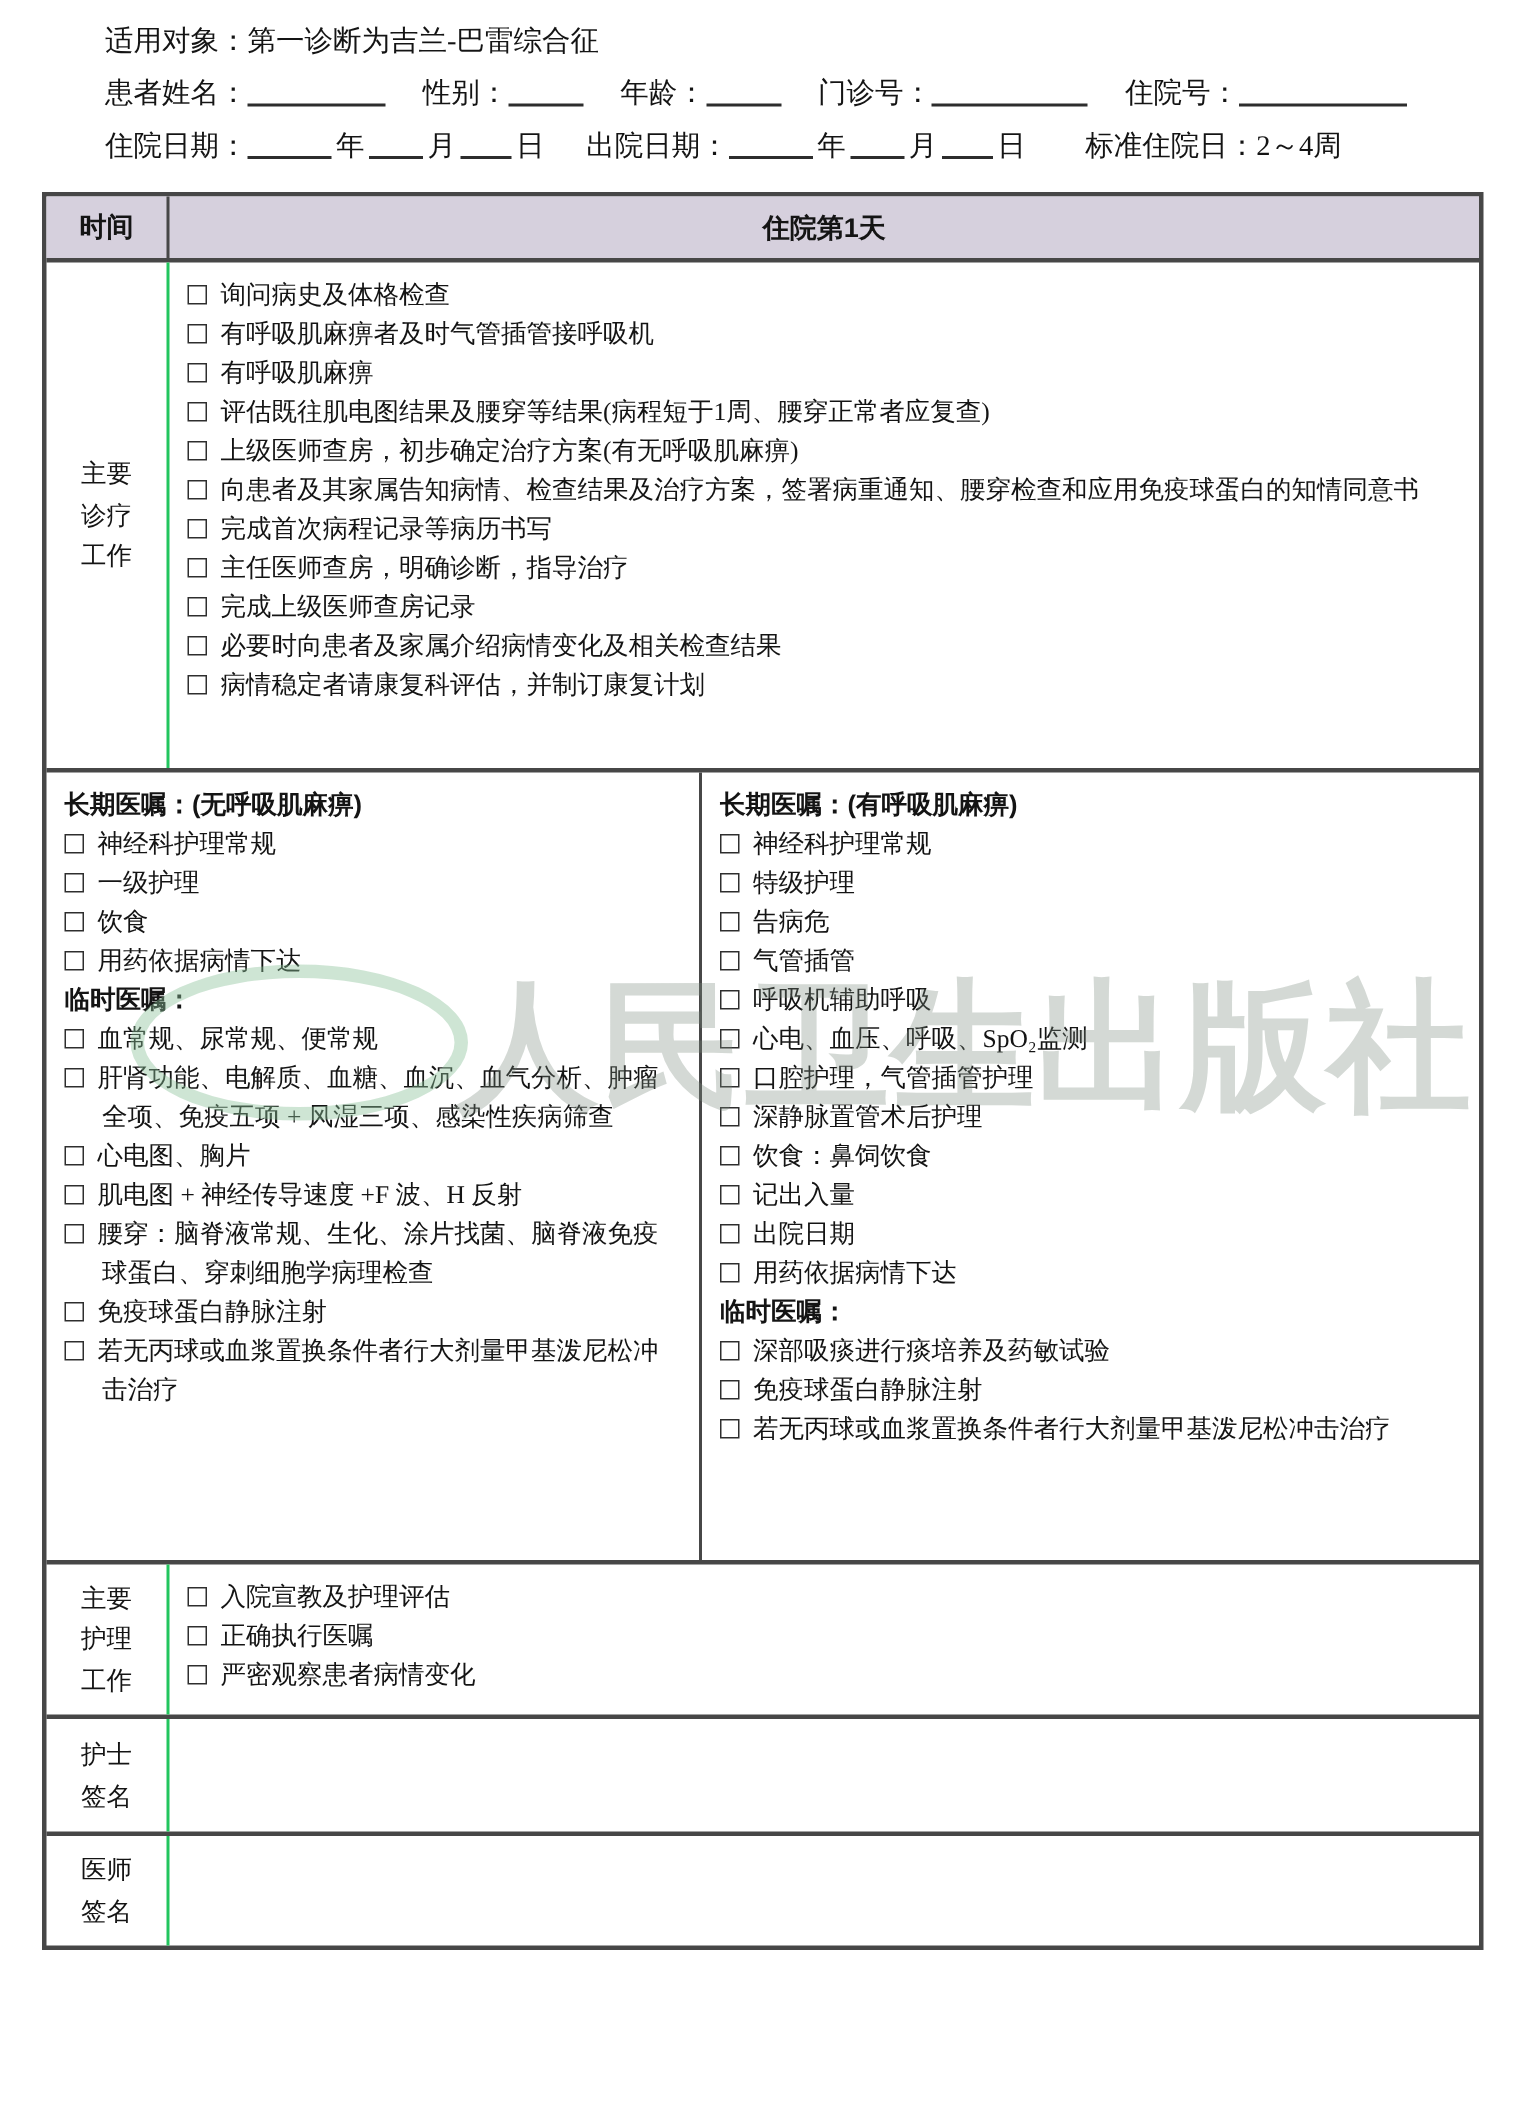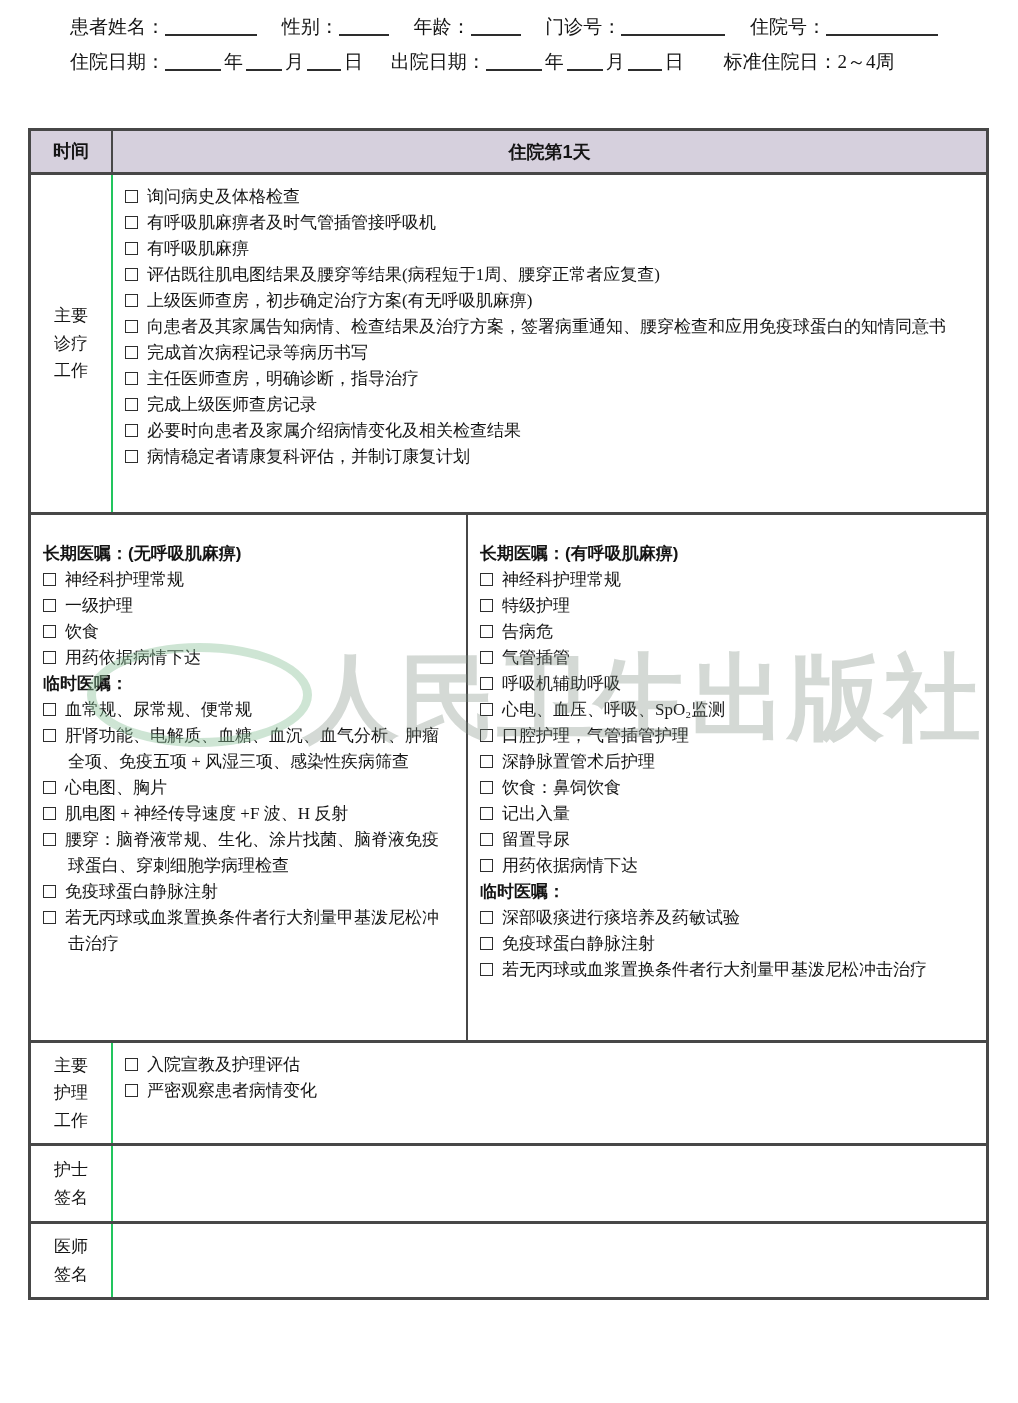--- a/index.html
+++ b/index.html
@@ -39,21 +39,21 @@
     font-family:"Liberation Sans","DejaVu Sans",sans-serif;
     font-weight:bold; font-size:18px;
     display:flex; align-items:center; justify-content:center; padding:0;text-align:right;
   }
   .thead .lcell { border-right:2px solid #474747; }
 
   .h-r1{min-height:340px} .h-r2{min-height:528px} .h-r3{min-height:103px}
   .h-r4{min-height:97px} .h-r5{min-height:78px} .h-r6{min-height:76px}
 
   .cols { display:flex; padding:0; }
-  .subcol { padding:26px 12px; line-height:26px; }
+  .subcol { padding:9px 12px; line-height:26px; }
   .subcol.left { width:437px; flex:0 0 437px; border-right:2px solid #474747; }
   .subcol.right { flex:1 1 auto; }
 
   
   .li { padding-left:25px; text-indent:-25px; }
   .cb {
     display:inline-block; width:13px; height:13px;
     border:1.5px solid #2e2e2e; background:transparent;
     margin-right:9px; vertical-align:-1px;
   }
@@ -80,20 +80,21 @@
     color:rgba(122,136,124,0.32);
     transform:scaleX(1.02);
   }
 </style>
 </head>
 <body>
 
 <div class="page">
 
   <div class="tophead">
+    <div class="hl">适用对象：第一诊断为吉兰-巴雷综合征</div>
     <div class="hl">
       <span class="grp"><span>患者姓名：</span><span class="blank w90"></span></span>
       <span class="grp"><span>性别：</span><span class="blank w48"></span></span>
       <span class="grp"><span>年龄：</span><span class="blank w48"></span></span>
       <span class="grp"><span>门诊号：</span><span class="blank w105"></span></span>
       <span class="grp"><span>住院号：</span><span class="blank w110"></span></span>
     </div>
     <div class="hl">
       <span class="grp"><span>住院日期：</span><span class="blank wyr"></span><span class="ymd">年</span><span class="blank wmo"></span><span class="ymd">月</span><span class="blank wdy"></span><span class="ymd">日</span></span>
       <span class="grp"><span>出院日期：</span><span class="blank wyr"></span><span class="ymd">年</span><span class="blank wmo"></span><span class="ymd">月</span><span class="blank wdy"></span><span class="ymd">日</span></span>
@@ -187,21 +188,21 @@
             <div class="li check"><span class="cb"></span><span>心电、血压、呼吸、SpO₂监测</span></div>
 
             <div class="li check"><span class="cb"></span><span>口腔护理，气管插管护理</span></div>
 
             <div class="li check"><span class="cb"></span><span>深静脉置管术后护理</span></div>
 
             <div class="li check"><span class="cb"></span><span>饮食：鼻饲饮食</span></div>
 
             <div class="li check"><span class="cb"></span><span>记出入量</span></div>
 
-            <div class="li check"><span class="cb"></span><span>留置导尿</span></div>
+            <div class="li check"><span class="cb"></span><span>出院日期</span></div>
 
             <div class="li check"><span class="cb"></span><span>用药依据病情下达</span></div>
 
             <div class="li head"><span>临时医嘱：</span></div>
 
 
             <div class="li check"><span class="cb"></span><span>深部吸痰进行痰培养及药敏试验</span></div>
 
             <div class="li check"><span class="cb"></span><span>免疫球蛋白静脉注射</span></div>
 
@@ -212,20 +213,21 @@
     </div>
 
     <div class="trow h-r3">
       <div class="lcell">主要
 护理
 工作</div>
       <div class="ccell">
 
           <div class="li check"><span class="cb"></span><span>入院宣教及护理评估</span></div>
 
+          <div class="li check"><span class="cb"></span><span>正确执行医嘱</span></div>
 
           <div class="li check"><span class="cb"></span><span>严密观察患者病情变化</span></div>
 
       </div>
     </div>
 
 
     <div class="trow h-r5">
       <div class="lcell">护士
 签名</div>

